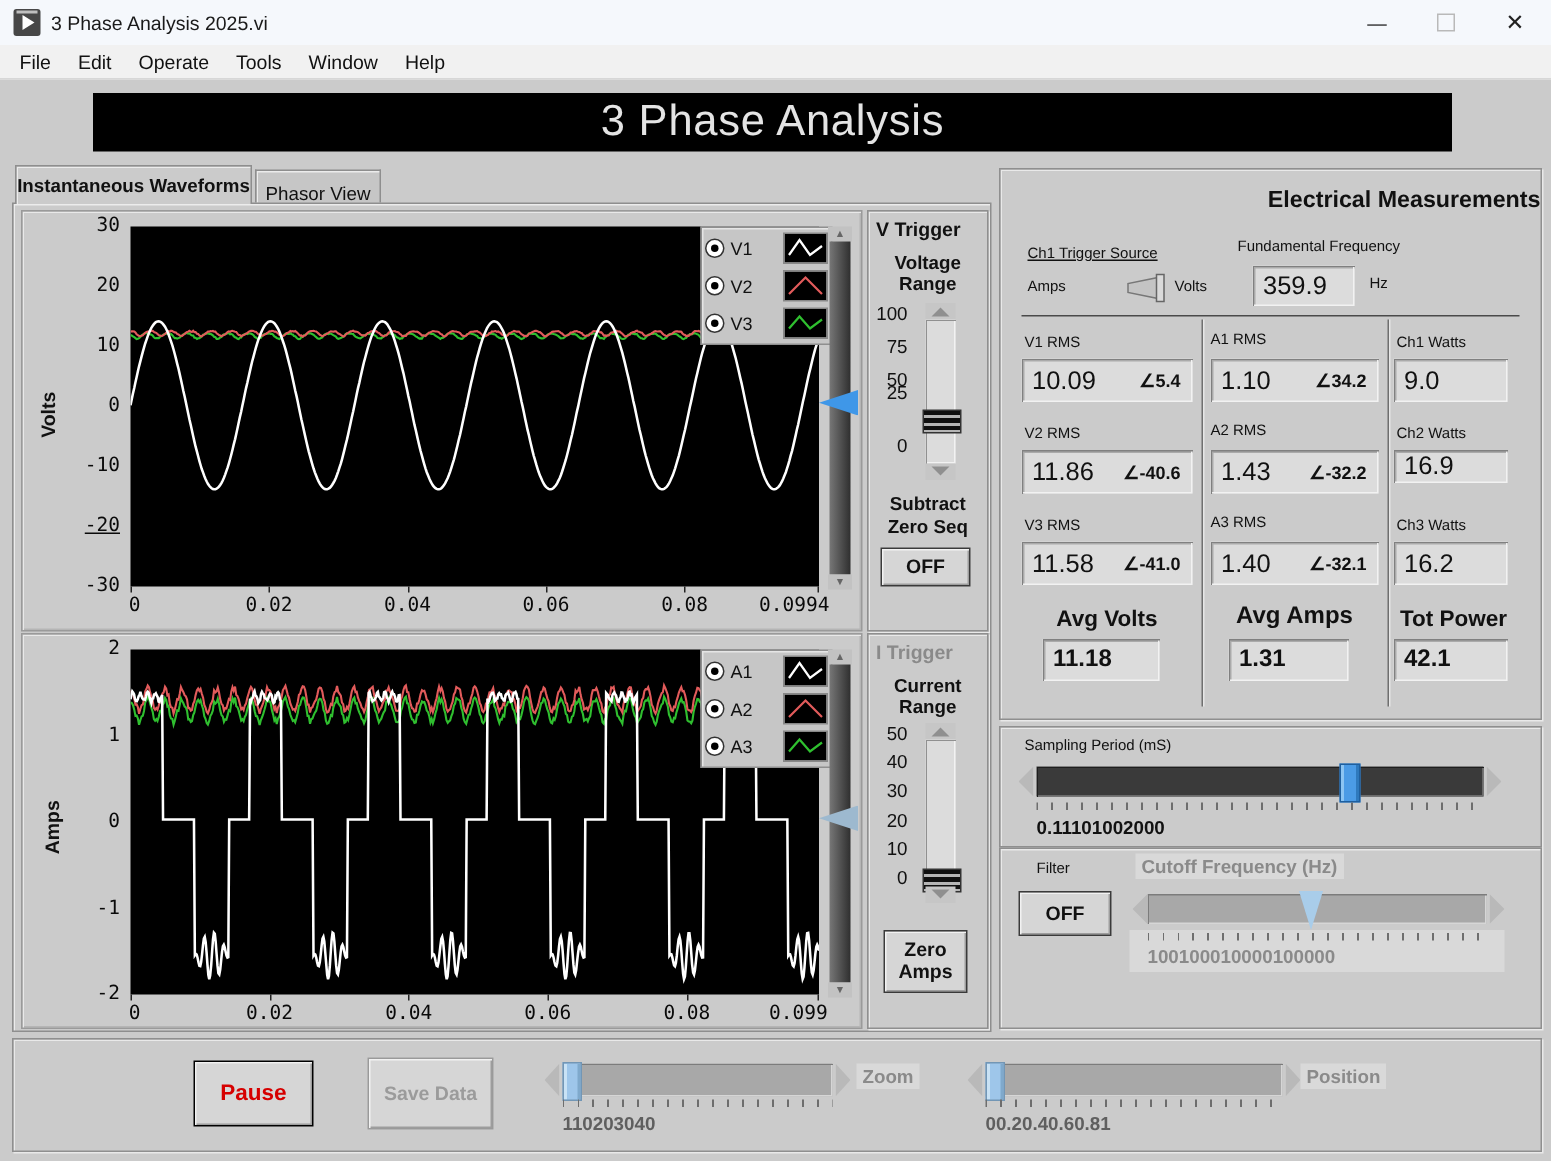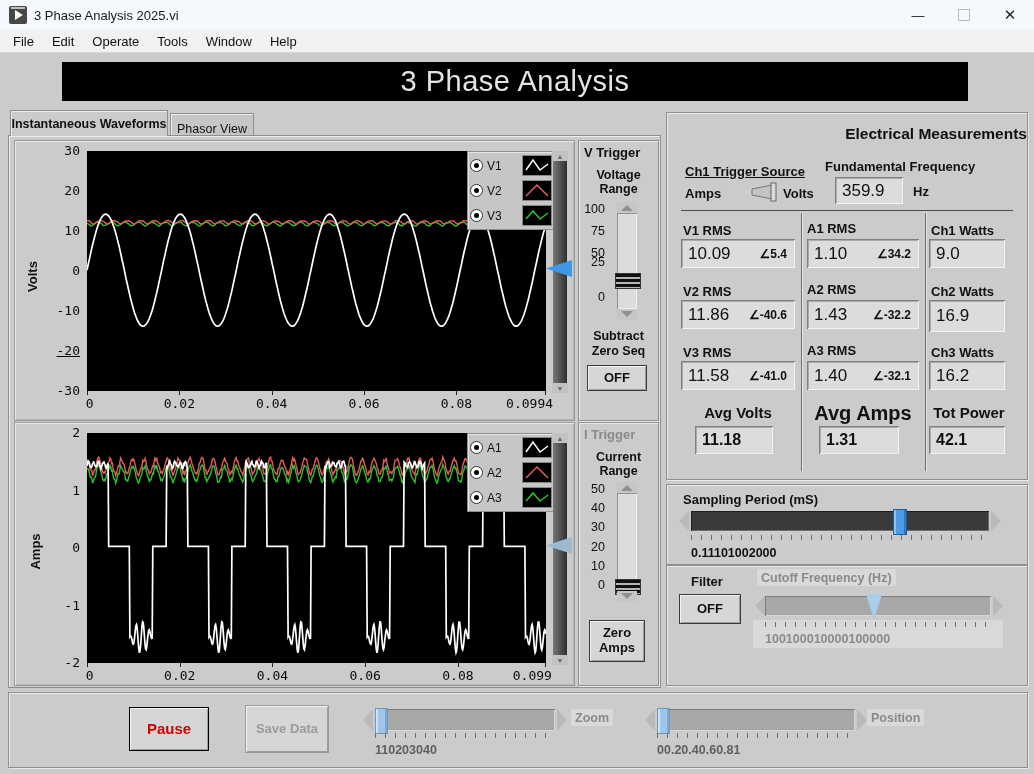--- a/index.html
+++ b/index.html
@@ -73,21 +73,21 @@
   .vcap:before{content:"";position:absolute;left:4px;width:0;height:0;border-left:6px solid transparent;border-right:6px solid transparent;}
   .vcap.up:before{top:3px;border-bottom:6px solid #8f8f8f;}
   .vcap.down:before{top:2px;border-top:6px solid #8f8f8f;}
   .vhandle{position:absolute;left:36px;width:24px;height:14px;
            background:repeating-linear-gradient(180deg,#101010 0 3px,#b5b5b5 3px 5px);border:1px solid #333;}
   .sub-lab{position:absolute;left:0;width:100%;text-align:center;font-weight:bold;font-size:12.5px;line-height:1.2;}
   
   #em{left:666px;top:112px;width:360px;height:366px;z-index:4;}
   .em-title{position:absolute;top:12px;left:0;width:100%;text-align:right;font-weight:bold;font-size:15.5px;}
   .u{text-decoration:underline;}
-  .mini-lab{position:absolute;font-weight:bold;font-size:13px;white-space:nowrap;}
+  .mini-lab{position:absolute;font-weight:normal;font-size:10px;white-space:nowrap;}
   .ind{position:absolute;background:#dcdcdc;box-shadow:inset 1px 1px 0 #808080, inset -1px -1px 0 #f2f2f2, inset 2px 2px 0 #aaaaaa;
        display:flex;align-items:center;font-size:17px;padding-left:7px;box-sizing:border-box;}
   .ind .ang{margin-left:auto;padding-right:8px;font-size:12px;font-weight:bold;}
   .vline{position:absolute;width:1px;background:#6f6f6f;box-shadow:1px 0 0 #e6e6e6;}
   .hline{position:absolute;height:1px;background:#4a4a4a;}
   .sum-lab{position:absolute;font-weight:bold;font-size:15px;text-align:center;}
   .sum-ind{font-weight:bold;font-size:16px;}
   
   #sampling{left:666px;top:484px;width:360px;height:79px;z-index:4;}
   #filterbox{left:666px;top:565px;width:360px;height:119px;z-index:4;}
@@ -345,27 +345,27 @@
   <div class="mini-lab" style="left:140px;top:169px;">A2 RMS</div>
   <div class="ind" style="left:140px;top:187px;width:112px;height:29px;">
       <span>1.43</span>
       <span class="ang">∠-32.2</span>
     </div>
   <div class="mini-lab" style="left:140px;top:230px;">A3 RMS</div>
   <div class="ind" style="left:140px;top:248px;width:112px;height:29px;">
       <span>1.40</span>
       <span class="ang">∠-32.1</span>
     </div>
-  <div class="sum-lab" style="left:140px;top:289px;width:112px;font-size:20px;">Avg Amps</div>
+  <div class="sum-lab" style="left:140px;top:289px;width:112px;font-size:16px;">Avg Amps</div>
   <div class="ind sum-ind" style="left:152px;top:313px;width:80px;height:28px;">1.31</div>
 
   <div class="mini-lab" style="left:264px;top:110px;">Ch1 Watts</div>
   <div class="ind" style="left:262px;top:126px;width:76px;height:29px;">9.0</div>
   <div class="mini-lab" style="left:264px;top:171px;">Ch2 Watts</div>
-  <div class="ind" style="left:262px;top:187px;width:76px;height:32px;">16.9</div>
+  <div class="ind" style="left:262px;top:187px;width:76px;height:22px;">16.9</div>
   <div class="mini-lab" style="left:264px;top:232px;">Ch3 Watts</div>
   <div class="ind" style="left:262px;top:248px;width:76px;height:29px;">16.2</div>
   <div class="sum-lab" style="left:258px;top:291px;width:88px;">Tot Power</div>
   <div class="ind sum-ind" style="left:262px;top:313px;width:76px;height:28px;">42.1</div>
 </div>
 
 <div class="abs etched" id="sampling">
   <div class="mini-lab" style="left:16px;top:7px;">Sampling Period (mS)</div>
   <div class="harrow left" style="left:12px;top:26px;"></div>
   <div class="htrack dark" style="left:24px;top:26px;width:298px;"></div>

